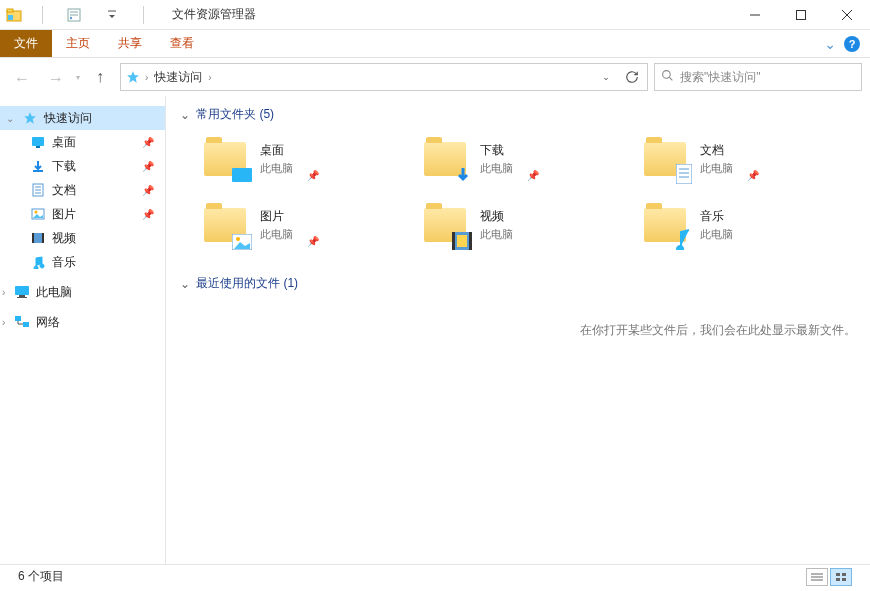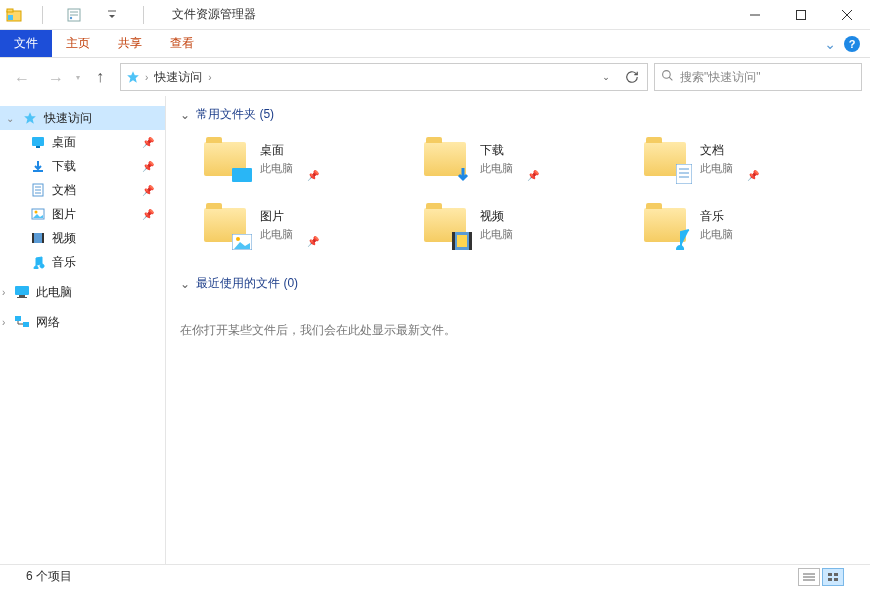--- a/index.html
+++ b/index.html
@@ -11,21 +11,21 @@
 .app-icon { width: 16px; height: 16px; position: relative; }
 .qat-sep { width: 1px; height: 18px; background: #d0d0d0; margin: 0 4px; }
 .qat-btn { width: 22px; height: 22px; display: flex; align-items: center; justify-content: center; color: #666; }
 .titlebar-title { margin-left: 8px; font-size: 12px; color: #333; }
 .titlebar-controls { margin-left: auto; display: flex; }
 .win-btn { width: 46px; height: 30px; display: flex; align-items: center; justify-content: center; color: #333; }
 
 
 .ribbon { height: 28px; display: flex; align-items: stretch; border-bottom: 1px solid #e1e1e1; position: relative; }
 .ribbon-tab { padding: 0 14px; display: flex; align-items: center; font-size: 12px; color: #c2410c; cursor: default; }
-.ribbon-tab.file { background: #1d4ed8; color: #fff; }
+.ribbon-tab.file { background: #a16207; color: #fff; }
 .ribbon-right { margin-left: auto; display: flex; align-items: center; gap: 8px; padding-right: 10px; }
 .chev-down { color: #5b9bd5; font-size: 14px; }
 .help-icon { width: 16px; height: 16px; border-radius: 50%; background: #1e88e5; color: #fff; display: flex; align-items: center; justify-content: center; font-size: 11px; font-weight: bold; }
 
 
 .navbar { height: 38px; display: flex; align-items: center; gap: 6px; padding: 4px 8px; }
 .nav-arrow { width: 28px; height: 28px; display: flex; align-items: center; justify-content: center; color: #bbb; font-size: 16px; }
 .nav-arrow.active { color: #555; }
 .nav-split { color: #bbb; font-size: 8px; }
 .address-bar { flex: 1; height: 28px; border: 1px solid #ccc; display: flex; align-items: center; padding: 0 2px; }
@@ -53,24 +53,24 @@
 .group-header { display: flex; align-items: center; gap: 6px; color: #1e3f8b; font-size: 12px; margin-bottom: 10px; }
 .group-header .chev { color: #666; font-size: 12px; }
 .folder-grid { display: flex; flex-wrap: wrap; gap: 14px 20px; margin-left: 24px; margin-bottom: 24px; }
 .folder-item { width: 200px; height: 52px; display: flex; align-items: center; gap: 10px; }
 .folder-ico { width: 46px; height: 46px; position: relative; }
 .folder-text { display: flex; flex-direction: column; gap: 2px; }
 .folder-name { font-size: 12px; color: #222; }
 .folder-sub { font-size: 11px; color: #777; }
 .item-pin { color: #999; font-size: 10px; margin-left: 4px; align-self: flex-end; margin-bottom: 4px; }
 
-.empty-msg { text-align: left; color: #777; font-size: 12px; margin-top: 30px; }
-
-
-.statusbar { height: 24px; border-top: 1px solid #e5e5e5; display: flex; align-items: center; padding: 0 26px; font-size: 12px; color: #333; }
+.empty-msg { text-align: right; color: #777; font-size: 12px; margin-top: 30px; }
+
+
+.statusbar { height: 24px; border-top: 1px solid #e5e5e5; display: flex; align-items: center; padding: 0 18px; font-size: 12px; color: #333; }
 .status-right { margin-left: auto; display: flex; gap: 2px; }
 .view-btn { width: 22px; height: 18px; border: 1px solid #bbb; display: flex; align-items: center; justify-content: center; color: #666; font-size: 10px; }
 .view-btn.active { background: #cce8ff; border-color: #7ab8e8; }
 
 
 .star-blue { color: #4fc3f7; }
 .folder-shape { width: 42px; height: 34px; background: linear-gradient(#ffe9a8, #f5cc62); border-radius: 2px; position: relative; margin-top: 6px; }
 .folder-shape::before { content: ""; position: absolute; top: -5px; left: 2px; width: 16px; height: 6px; background: #f5cc62; border-radius: 2px 2px 0 0; }
 .overlay { position: absolute; bottom: -2px; right: -2px; }
 </style>
@@ -351,21 +351,21 @@
           </div>
         <div class="folder-text">
           <span class="folder-name">音乐</span>
           <span class="folder-sub">此电脑</span>
         </div>
       </div>
     </div>
 
     <div class="group-header">
       <span class="chev">⌄</span>
-      <span>最近使用的文件 (0)</span>
+      <span>最近使用的文件 (1)</span>
     </div>
     <div class="empty-msg">在你打开某些文件后，我们会在此处显示最新文件。</div>
   </div>
 </div>
 
 <div class="statusbar">
   <span>6 个项目</span>
   <div class="status-right">
     <div class="view-btn">
         <svg width="12" height="10">

